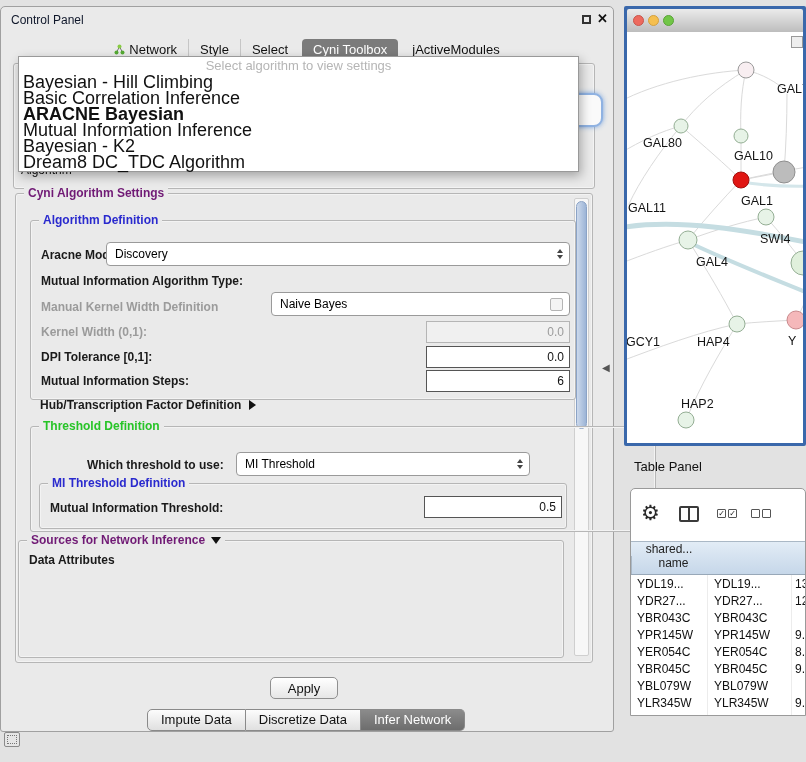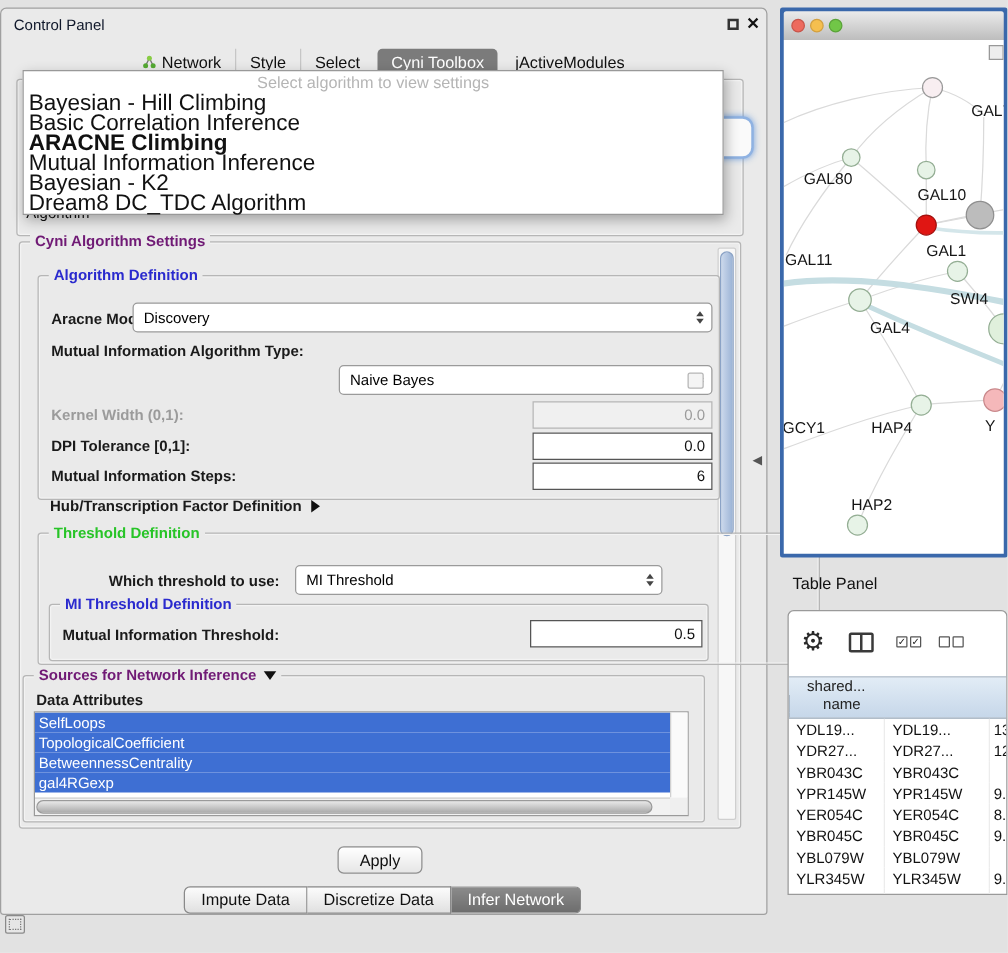--- a/index.html
+++ b/index.html
@@ -173,21 +173,21 @@
 
     <div class="groupbox cyni-top-group"></div>
     <span class="hidden-label">Algorithm</span>
     <div class="help-btn"></div>
 
     <div class="algo-popup">
       <div class="popup-placeholder">Select algorithm to view settings</div>
       <div id="popup-options">
           <div class="popup-row">Bayesian - Hill Climbing</div>
           <div class="popup-row">Basic Correlation Inference</div>
-          <div class="popup-row bold">ARACNE Climbing</div>
+          <div class="popup-row bold">ARACNE Bayesian</div>
           <div class="popup-row">Mutual Information Inference</div>
           <div class="popup-row">Bayesian - K2</div>
           <div class="popup-row">Dream8 DC_TDC Algorithm</div>
         </div>
     </div>
 
     <div class="groupbox cyni-group">
       <span class="group-title">Cyni Algorithm Settings</span>
       <div class="scrollbar">
           <div class="thumb"></div>
@@ -207,20 +207,21 @@
 
         <span class="lbl" style="left:10px; top:53px;">Mutual Information Algorithm Type:</span>
         <div class="combo" style="left:240px; top:47px; width:299px; height:24px;margin-top:24px;">
           <span>Naive Bayes</span>
           <span class="spin">
               <i class="up"></i>
               <i class="down"></i>
             </span>
         </div>
 
+        <span class="lbl disabled" style="left:10px; top:79px;">Manual Kernel Width Definition</span>
         <span class="checkbox" style="left:519px; top:77px;"></span>
 
         <span class="lbl disabled" style="left:10px; top:104px;">Kernel Width (0,1):</span>
         <div class="field disabled" style="left:395px; top:100px; width:144px; height:22px;">0.0</div>
 
         <span class="lbl" style="left:10px; top:129px;">DPI Tolerance [0,1]:</span>
         <div class="field" style="left:395px; top:125px; width:144px; height:22px;">0.0</div>
 
         <span class="lbl" style="left:10px; top:153px;">Mutual Information Steps:</span>
         <div class="field" style="left:395px; top:149px; width:144px; height:22px;">6</div>
@@ -248,33 +249,20 @@
           <span class="lbl" style="left:10px; top:17px;">Mutual Information Threshold:</span>
           <div class="field" style="left:384px; top:12px; width:138px; height:22px;">0.5</div>
         </div>
       </div>
 
       <div class="groupbox sources-grp">
         <span class="group-title">
           <span>Sources for Network Inference</span><span class="arrow-down"></span>
         </span>
         <span class="lbl" style="left:10px; top:12px;">Data Attributes</span>
-        <div class="listbox">
-          <div class="list-items" id="attr-list-items">
-              <div class="list-item">SelfLoops</div>
-              <div class="list-item">TopologicalCoefficient</div>
-              <div class="list-item">BetweennessCentrality</div>
-              <div class="list-item">gal4RGexp</div>
-            </div>
-          <div class="list-vsb"></div>
-          <div class="list-hsb">
-              <div class="hthumb"></div>
-            </div>
-          <div class="list-corner"></div>
-        </div>
       </div>
     </div>
 
     <div class="apply-btn">Apply</div>
 
     <div class="bottom-tabs" id="bottom-tabs">
         <div class="btab">Impute Data</div>
         <div class="btab">Discretize Data</div>
         <div class="btab selected">Infer Network</div>
       </div>

